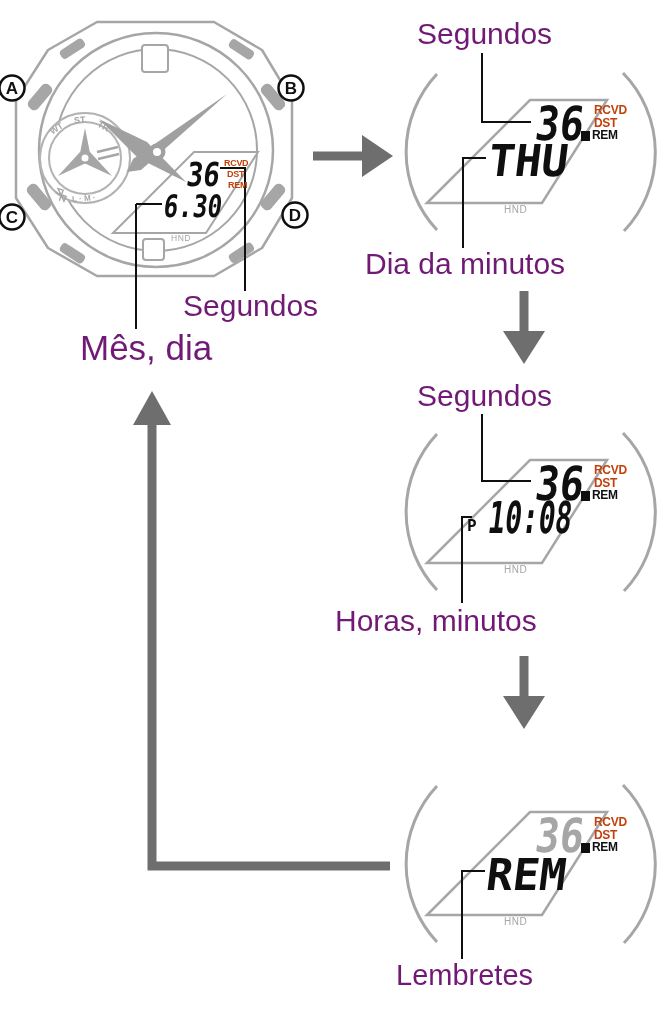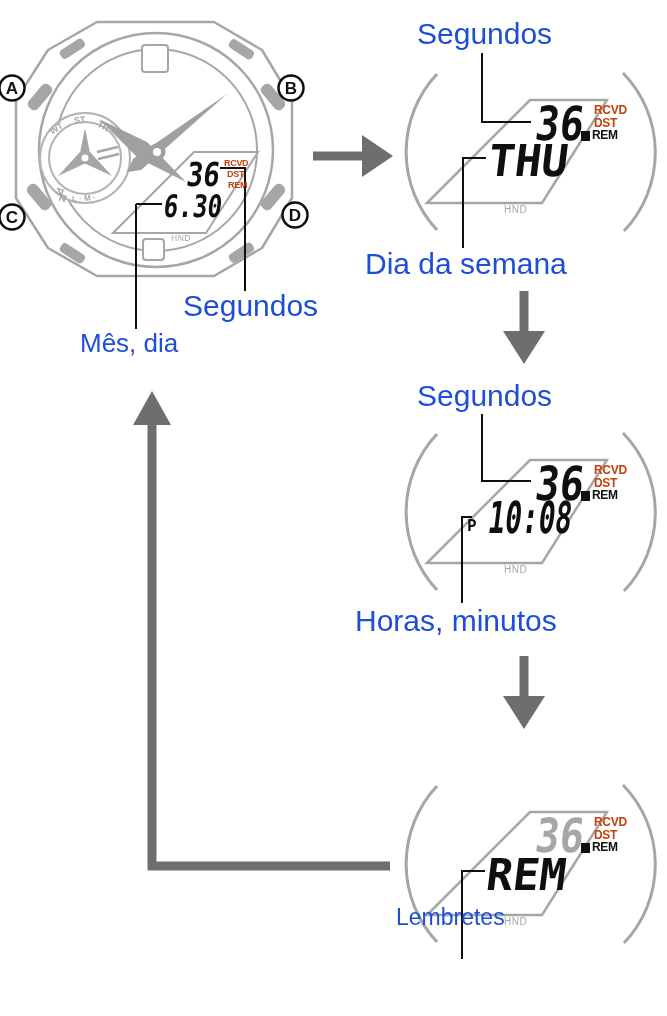--- a/index.html
+++ b/index.html
@@ -1,19 +1,19 @@
 <!DOCTYPE html>
 <html><head>
 <meta charset="utf-8">
 <style>
   html,body{margin:0;padding:0;background:#ffffff;}
   .page{position:relative;width:667px;height:1016px;background:#ffffff;overflow:hidden;
         font-family:"Liberation Sans",sans-serif;}
   .art{position:absolute;left:0;top:0;}
-  .lbl{position:absolute;font-size:30px;line-height:1;color:#1d4ed8;white-space:nowrap;}
+  .lbl{position:absolute;font-size:30px;line-height:1;color:#701a75;white-space:nowrap;}
   .dig{position:absolute;font-family:"DejaVu Sans Mono",monospace;font-weight:bold;color:#0f0f0f;
        line-height:1;white-space:nowrap;transform-origin:0 100%;}
   .dig.gray{color:#a6a6a6;}
   .ind{position:absolute;font-size:12px;font-weight:bold;line-height:1;color:#c2410c;
        letter-spacing:-0.3px;white-space:nowrap;}
   .ind.on{color:#0f0f0f;}
   .ind.small{font-size:9px;}
   .sqind{position:absolute;width:9px;height:10px;background:#0f0f0f;}
   .hnd{position:absolute;font-size:10px;font-weight:normal;line-height:1;color:#a6a6a6;letter-spacing:0.5px;}
   .hnd.small{font-size:8.5px;}
@@ -131,45 +131,45 @@
     </g>
   </svg>
 
   <div class="dig" style="left:185px;top:158px;font-size:33px;transform:skewX(-7deg) scaleX(.83);">36</div>
   <div class="dig" style="left:162px;top:191px;font-size:31px;transform:skewX(-7deg) scaleX(.78);">6.30</div>
   <div class="ind small" style="left:224px;top:159px;">RCVD</div>
   <div class="ind small" style="left:227px;top:170px;">DST</div>
   <div class="ind small" style="left:228px;top:181px;">REM</div>
   <div class="hnd small" style="left:171px;top:234px;">HND</div>
   <div class="lbl" style="left:183px;top:291px;">Segundos</div>
-  <div class="lbl" style="left:80px;top:330px;font-size:26px;">Mês, dia</div>
+  <div class="lbl" style="left:80px;top:330px;font-size:35px;">Mês, dia</div>
 
   <div class="lbl" style="left:417px;top:19px;">Segundos</div>
   <div class="dig" style="left:533px;top:100px;font-size:47px;transform:skewX(-7deg) scaleX(.85);">36</div>
   <div class="ind" style="left:594px;top:104px;">RCVD</div>
   <div class="ind" style="left:594px;top:117px;">DST</div>
   <div class="sqind" style="left:581px;top:131px;"></div>
   <div class="ind on" style="left:592px;top:129px;">REM</div>
   <div class="dig" style="left:486px;top:139px;font-size:44px;transform:skewX(-7deg);">THU</div>
   <div class="hnd" style="left:504px;top:205px;">HND</div>
-  <div class="lbl" style="left:365px;top:249px;">Dia da semana</div>
+  <div class="lbl" style="left:365px;top:249px;">Dia da minutos</div>
 
   <div class="lbl" style="left:417px;top:381px;">Segundos</div>
   <div class="dig" style="left:533px;top:460px;font-size:47px;transform:skewX(-7deg) scaleX(.85);">36</div>
   <div class="ind" style="left:594px;top:464px;">RCVD</div>
   <div class="ind" style="left:594px;top:477px;">DST</div>
   <div class="sqind" style="left:581px;top:491px;"></div>
   <div class="ind on" style="left:592px;top:489px;">REM</div>
   <div class="dig" style="left:467px;top:518px;font-size:16px;">P</div>
   <div class="dig" style="left:486px;top:496px;font-size:44px;transform:skewX(-7deg) scaleX(.63);">10:08</div>
   <div class="hnd" style="left:504px;top:565px;">HND</div>
-  <div class="lbl" style="left:355px;top:606px;">Horas, minutos</div>
+  <div class="lbl" style="left:335px;top:606px;">Horas, minutos</div>
 
   <div class="dig gray" style="left:533px;top:812px;font-size:47px;transform:skewX(-7deg) scaleX(.85);">36</div>
   <div class="ind" style="left:594px;top:816px;">RCVD</div>
   <div class="ind" style="left:594px;top:829px;">DST</div>
   <div class="sqind" style="left:581px;top:843px;"></div>
   <div class="ind on" style="left:592px;top:841px;">REM</div>
   <div class="dig" style="left:484px;top:853px;font-size:44px;transform:skewX(-7deg);">REM</div>
   <div class="hnd" style="left:504px;top:917px;">HND</div>
-  <div class="lbl" style="left:396px;top:906px;font-size:23px;">Lembretes</div>
+  <div class="lbl" style="left:396px;top:961px;font-size:29px;">Lembretes</div>
 
 </div>
 
 </body></html>

